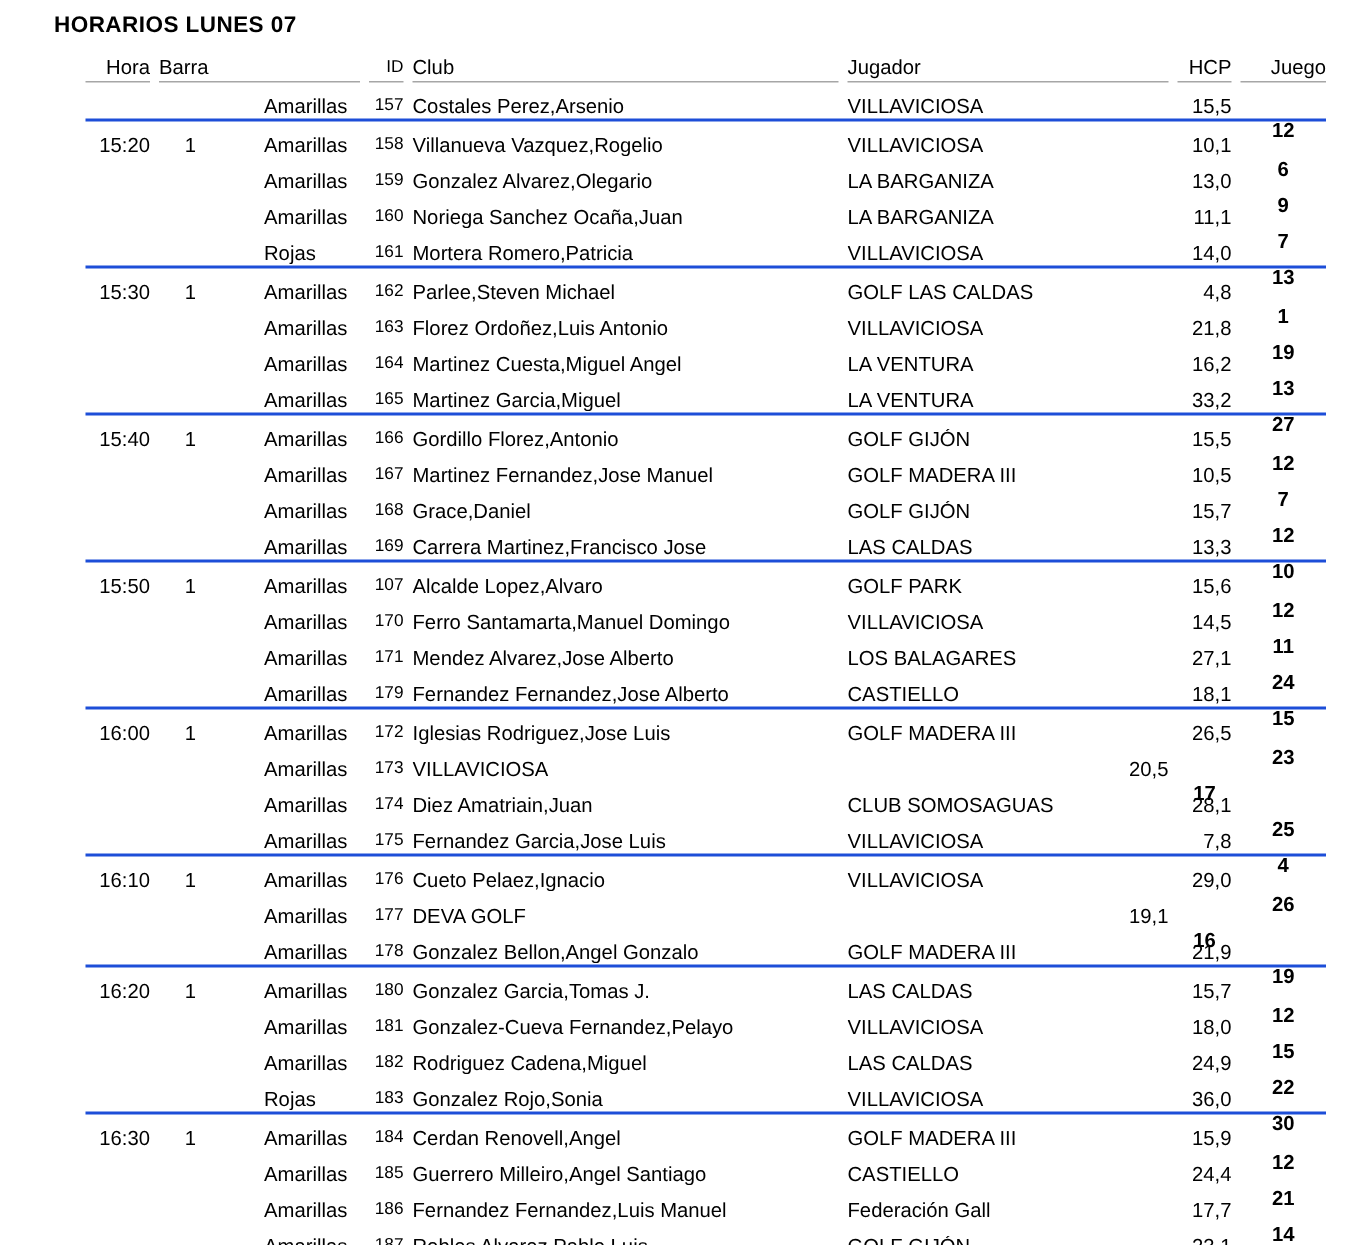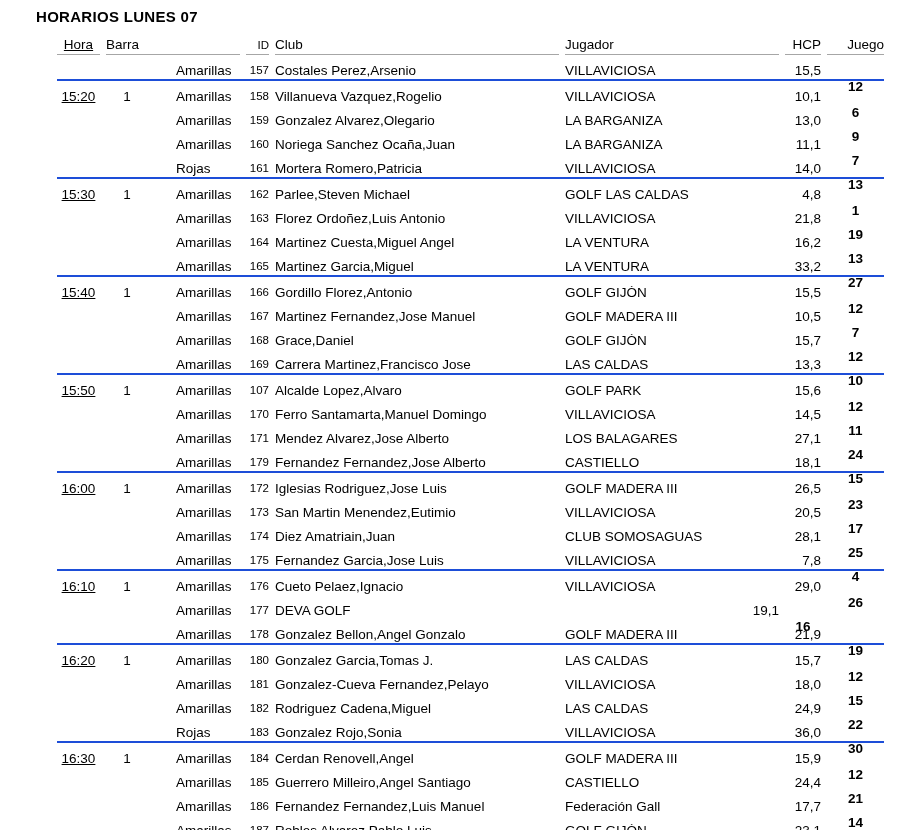--- a/index.html
+++ b/index.html
@@ -39,21 +39,21 @@
   }
   .header-row {
     height: 19px;
     align-items: end;
   }
   .header-row .cell {
     border-bottom: 1px solid #a6a6a6;
     padding-bottom: 3px;
   }
   .cell { overflow: hidden; }
-  .c-hora  { text-align: center; text-decoration: underline; }
+  .c-hora  { text-align: right; }
   .c-barra { text-align: center; }
   .c-tee   { text-align: left; margin-left: 22px; }
   .c-id    { text-align: right; font-size: 11.5px; }
   .c-name  { text-align: left; }
   .c-club  { text-align: left; }
   .c-hcp   { text-align: right; }
   .c-juego { text-align: center; font-weight: bold; margin-top: 32px; }
   .h-barra { grid-column: 2 / span 2; text-align: left; }
   .h-juego { text-align: right; }
   .group { border-top: 2px solid #1d4ed8; }
@@ -266,21 +266,20 @@
             <div class="cell c-name">Iglesias Rodriguez,Jose Luis</div>
             <div class="cell c-club">GOLF MADERA III</div>
             <div class="cell c-hcp">26,5</div>
             <div class="cell c-juego">23</div>
           </div>
           <div class="row">
             <div class="cell c-hora"></div>
             <div class="cell c-barra"></div>
             <div class="cell c-tee">Amarillas</div>
             <div class="cell c-id">173</div>
-            <div class="cell c-name">San Martin Menendez,Eutimio</div>
             <div class="cell c-club">VILLAVICIOSA</div>
             <div class="cell c-hcp">20,5</div>
             <div class="cell c-juego">17</div>
           </div>
           <div class="row">
             <div class="cell c-hora"></div>
             <div class="cell c-barra"></div>
             <div class="cell c-tee">Amarillas</div>
             <div class="cell c-id">174</div>
             <div class="cell c-name">Diez Amatriain,Juan</div>

